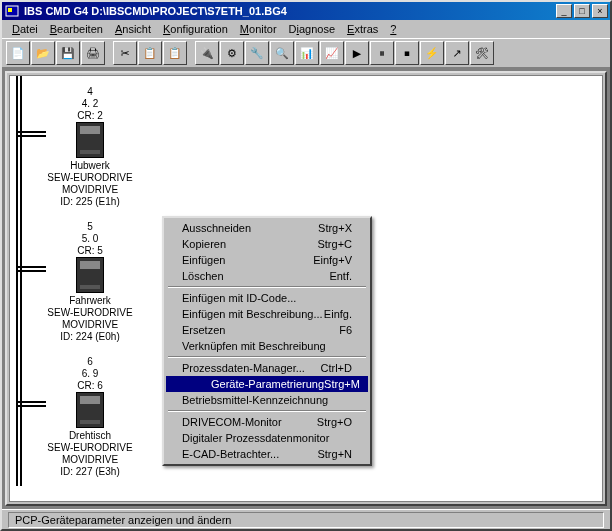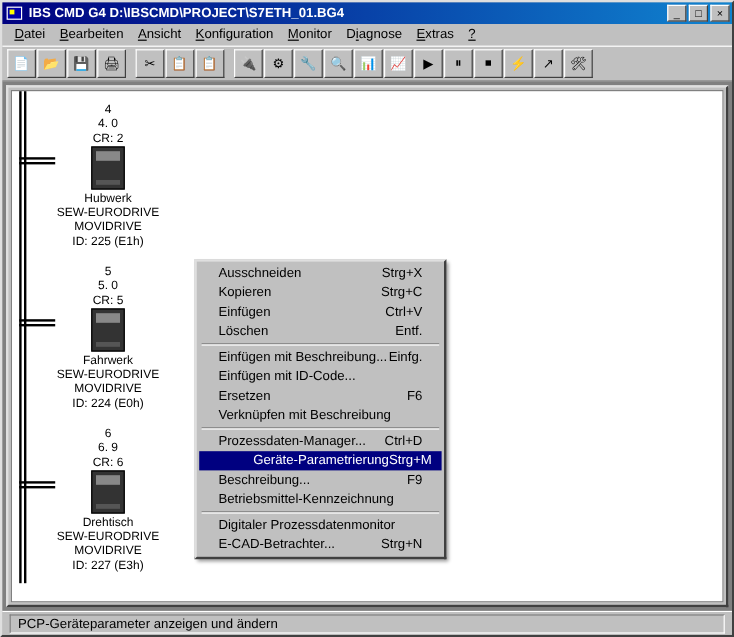--- a/index.html
+++ b/index.html
@@ -101,21 +101,21 @@
     <div class="childwin">
       <div class="canvas" id="canvas">
 
         <div class="bus-double-v" style="left:6px; top:0; height:410px;"></div>
         <div class="bus-double-h" style="left:6px; top:55px; width:30px;"></div>
         <div class="bus-double-h" style="left:6px; top:190px; width:30px;"></div>
         <div class="bus-double-h" style="left:6px; top:325px; width:30px;"></div>
 
         <div class="device" style="left: 30px; top: 10px;">
             <div>4</div>
-            <div>4. 0</div>
+            <div>4. 2</div>
             <div>CR: 2</div>
             <div class="devicon"></div>
             <div>Hubwerk</div>
             <div>SEW-EURODRIVE</div>
             <div>MOVIDRIVE</div>
             <div>ID: 225 (E1h)</div>
           </div>
           <div class="device" style="left: 30px; top: 145px;">
             <div>5</div>
             <div>5. 0</div>
@@ -140,61 +140,61 @@
             <div class="cmitem">
               <span>Ausschneiden</span>
               <span>Strg+X</span>
             </div>
             <div class="cmitem">
               <span>Kopieren</span>
               <span>Strg+C</span>
             </div>
             <div class="cmitem">
               <span>Einfügen</span>
-              <span>Ctrl+V</span>
+              <span>Einfg+V</span>
             </div>
             <div class="cmitem">
               <span>Löschen</span>
               <span>Entf.</span>
             </div>
             <div class="cmsep"></div>
             <div class="cmitem">
+              <span>Einfügen mit ID-Code...</span>
+              <span></span>
+            </div>
+            <div class="cmitem">
               <span>Einfügen mit Beschreibung...</span>
               <span>Einfg.</span>
-            </div>
-            <div class="cmitem">
-              <span>Einfügen mit ID-Code...</span>
-              <span></span>
             </div>
             <div class="cmitem">
               <span>Ersetzen</span>
               <span>F6</span>
             </div>
             <div class="cmitem">
               <span>Verknüpfen mit Beschreibung</span>
               <span></span>
             </div>
             <div class="cmsep"></div>
             <div class="cmitem">
               <span>Prozessdaten-Manager...</span>
               <span>Ctrl+D</span>
             </div>
             <div class="cmitem highlight">
               <span>Geräte-Parametrierung</span>
               <span>Strg+M</span>
             </div>
             <div class="cmitem">
-              <span>Beschreibung...</span>
-              <span>F9</span>
-            </div>
-            <div class="cmitem">
               <span>Betriebsmittel-Kennzeichnung</span>
               <span></span>
             </div>
             <div class="cmsep"></div>
+            <div class="cmitem">
+              <span>DRIVECOM-Monitor</span>
+              <span>Strg+O</span>
+            </div>
             <div class="cmitem">
               <span>Digitaler Prozessdatenmonitor</span>
               <span></span>
             </div>
             <div class="cmitem">
               <span>E-CAD-Betrachter...</span>
               <span>Strg+N</span>
             </div>
           </div>
 

